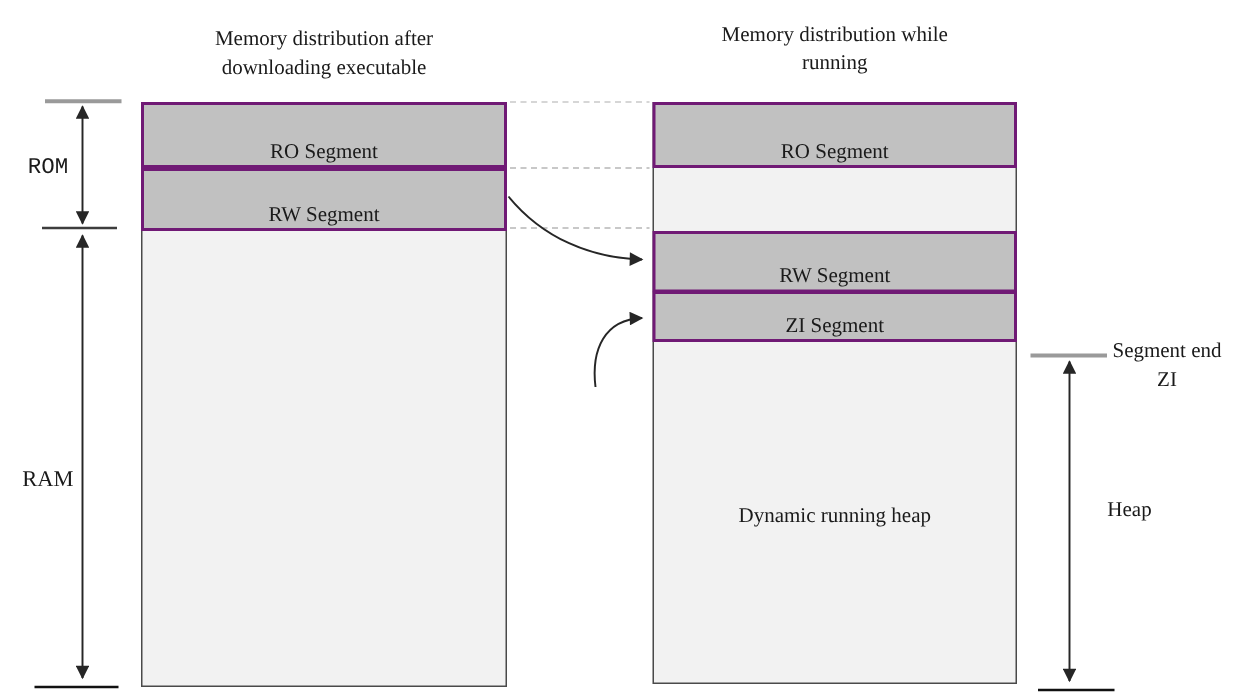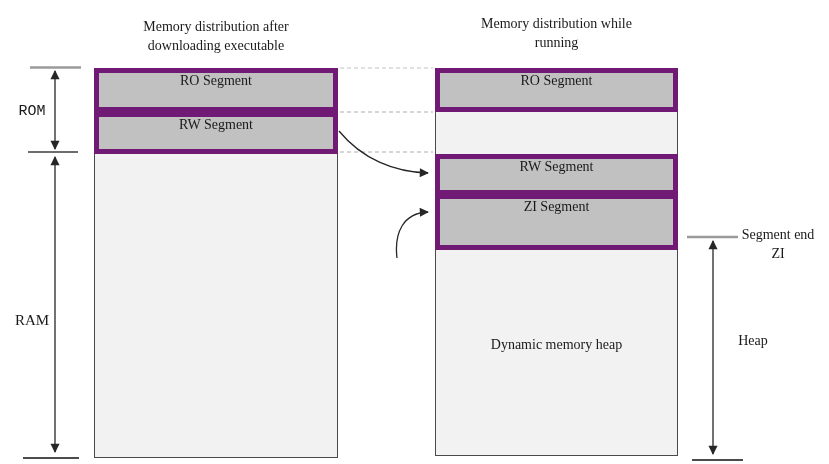--- a/index.html
+++ b/index.html
@@ -23,23 +23,23 @@
     position:absolute;
     background:#f2f2f2;
     border:1px solid #4a4a4a;
     box-sizing:border-box;
   }
   .col-left{left:94px;top:68px;width:244px;height:390px;}
   .col-right{left:435px;top:68px;width:243px;height:388px;}
   .seg{
     position:absolute;left:-1px;right:-1px;
     background:#c1c1c1;
-    border:5px solid #701a75;
+    border:2px solid #701a75;
     box-sizing:border-box;
-    display:flex;align-items:flex-start;justify-content:center;
+    display:flex;align-items:flex-end;justify-content:center;
     font-size:14px;
   }
   .heap-area{
     position:absolute;left:0;right:0;bottom:0;
     display:flex;align-items:center;justify-content:center;
     font-size:14px;
   }
   .side-label{
     position:absolute;
     font-size:15px;
@@ -74,25 +74,25 @@
     </div>
   </div>
 
   <div class="col col-right">
     <div class="seg" style="top:-1px;height:44px;">
       <span>RO Segment</span>
     </div>
     <div class="seg" style="top:85px;height:41px;">
       <span>RW Segment</span>
     </div>
-    <div class="seg" style="top:125px;height:56px;">
+    <div class="seg" style="top:125px;height:34px;">
       <span>ZI Segment</span>
     </div>
     <div class="heap-area" style="top:165px;">
-      <span>Dynamic memory heap</span>
+      <span>Dynamic running heap</span>
     </div>
   </div>
 
   <div class="side-label lbl-rom">ROM</div>
   <div class="side-label lbl-ram">RAM</div>
   <div class="side-label lbl-zi-end">
     <div>Segment end</div>
     <div>ZI</div>
   </div>
   <div class="side-label lbl-heap">Heap</div>

